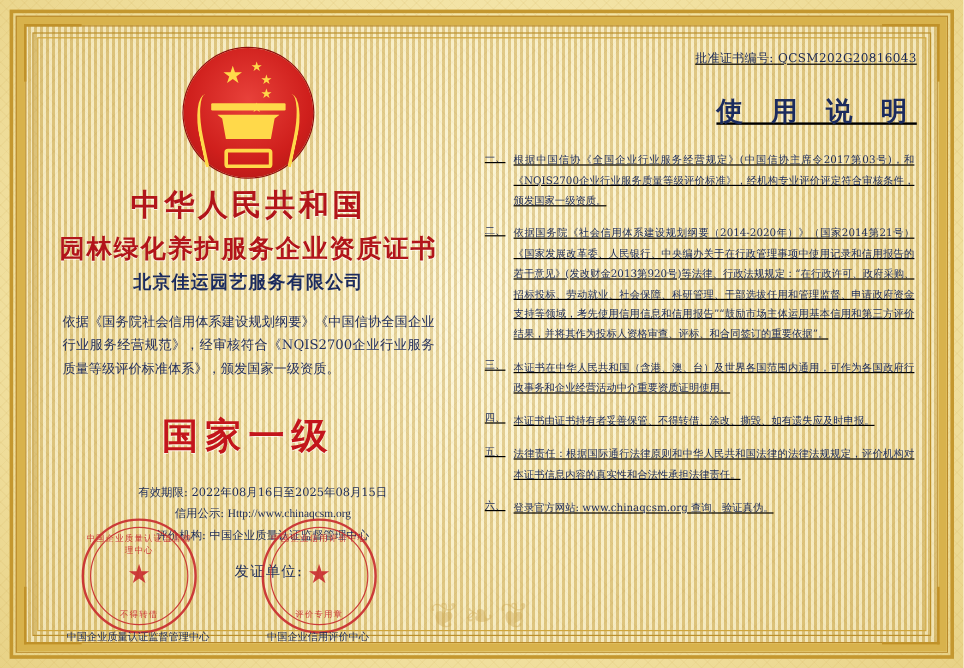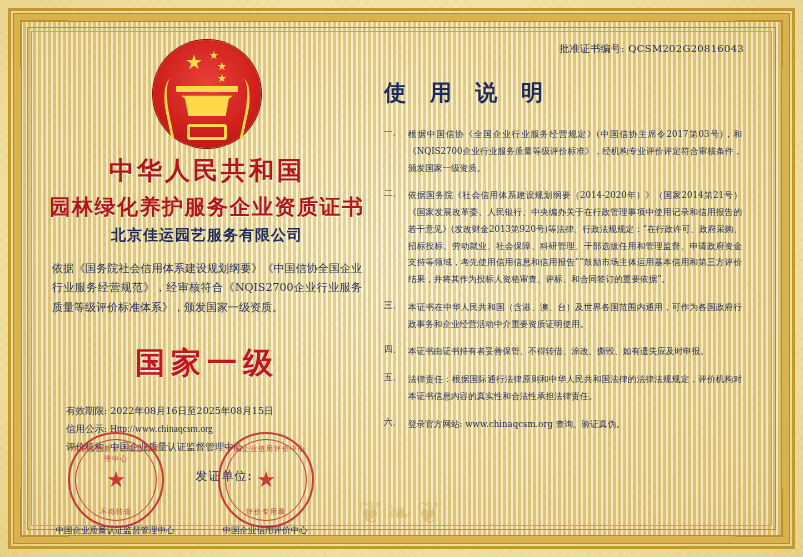--- a/index.html
+++ b/index.html
@@ -95,21 +95,21 @@
   .t4{font-size:15px;color:#1b2b5e;margin-top:5px;letter-spacing:1px;font-weight:bold;}
 
   .para{
     margin:14px 10px 0 10px;text-align:justify;font-size:11px;line-height:1.75;
     color:#26325f;
   }
   .grade{
     margin-top:26px;font-size:30px;font-weight:bold;color:#c3151b;letter-spacing:6px;
     text-shadow:0 1px 0 rgba(255,255,255,.65);
   }
-  .meta{margin-top:18px;text-align:left;padding-left:24px;font-size:9.5px;color:#22305c;line-height:1.9;}
+  .meta{margin-top:18px;text-align:center;padding-left:24px;font-size:9.5px;color:#22305c;line-height:1.9;}
   .meta .mono{font-family:"Liberation Serif",serif;}
   .issuer{margin-top:12px;text-align:center;padding-left:34px;font-size:12px;color:#22305c;letter-spacing:1px;}
 
   .seals{position:absolute;left:52px;top:432px;width:310px;height:92px;}
   .seal{
     position:absolute;width:92px;height:92px;border-radius:50%;
     border:2.5px solid #c8262b;color:#c8262b;
     opacity:.88;
   }
   .seal .ring{position:absolute;inset:5px;border-radius:50%;border:1px solid #c8262b;}
@@ -124,24 +124,24 @@
   .seal .arc-bottom{bottom:9px;}
   .seal.s1{left:16px;}
   .seal.s2{left:166px;}
   .seal-caption{
     position:absolute;top:93px;width:150px;text-align:center;font-size:8.5px;color:#22305c;
   }
   .seal-caption.c1{left:-12px;}
   .seal-caption.c2{left:138px;}
 
   
-  .right{position:absolute;left:384px;top:42px;width:360px;}
+  .right{position:absolute;left:404px;top:42px;width:360px;text-decoration:underline;}
   .certno{font-size:10px;color:#1d2b57;text-align:right;letter-spacing:.3px;}
   .rtitle{
-    text-align:left;font-size:22px;letter-spacing:8px;color:#1b2b5e;margin:22px 0 16px 0;
+    text-align:right;font-size:22px;letter-spacing:8px;color:#1b2b5e;margin:22px 0 16px 0;
     font-weight:bold;
   }
   .items{font-size:8.6px;line-height:1.95;color:#22305c;text-align:justify;}
   .item{display:flex;margin-bottom:7px;}
   .item .num{flex:0 0 auto;width:22px;}
   .item .body{flex:1 1 auto;}
   .item .body p{margin:2px;text-indent:0;}
 
   .watermark{
     position:absolute;left:50%;bottom:14px;transform:translateX(-50%);

